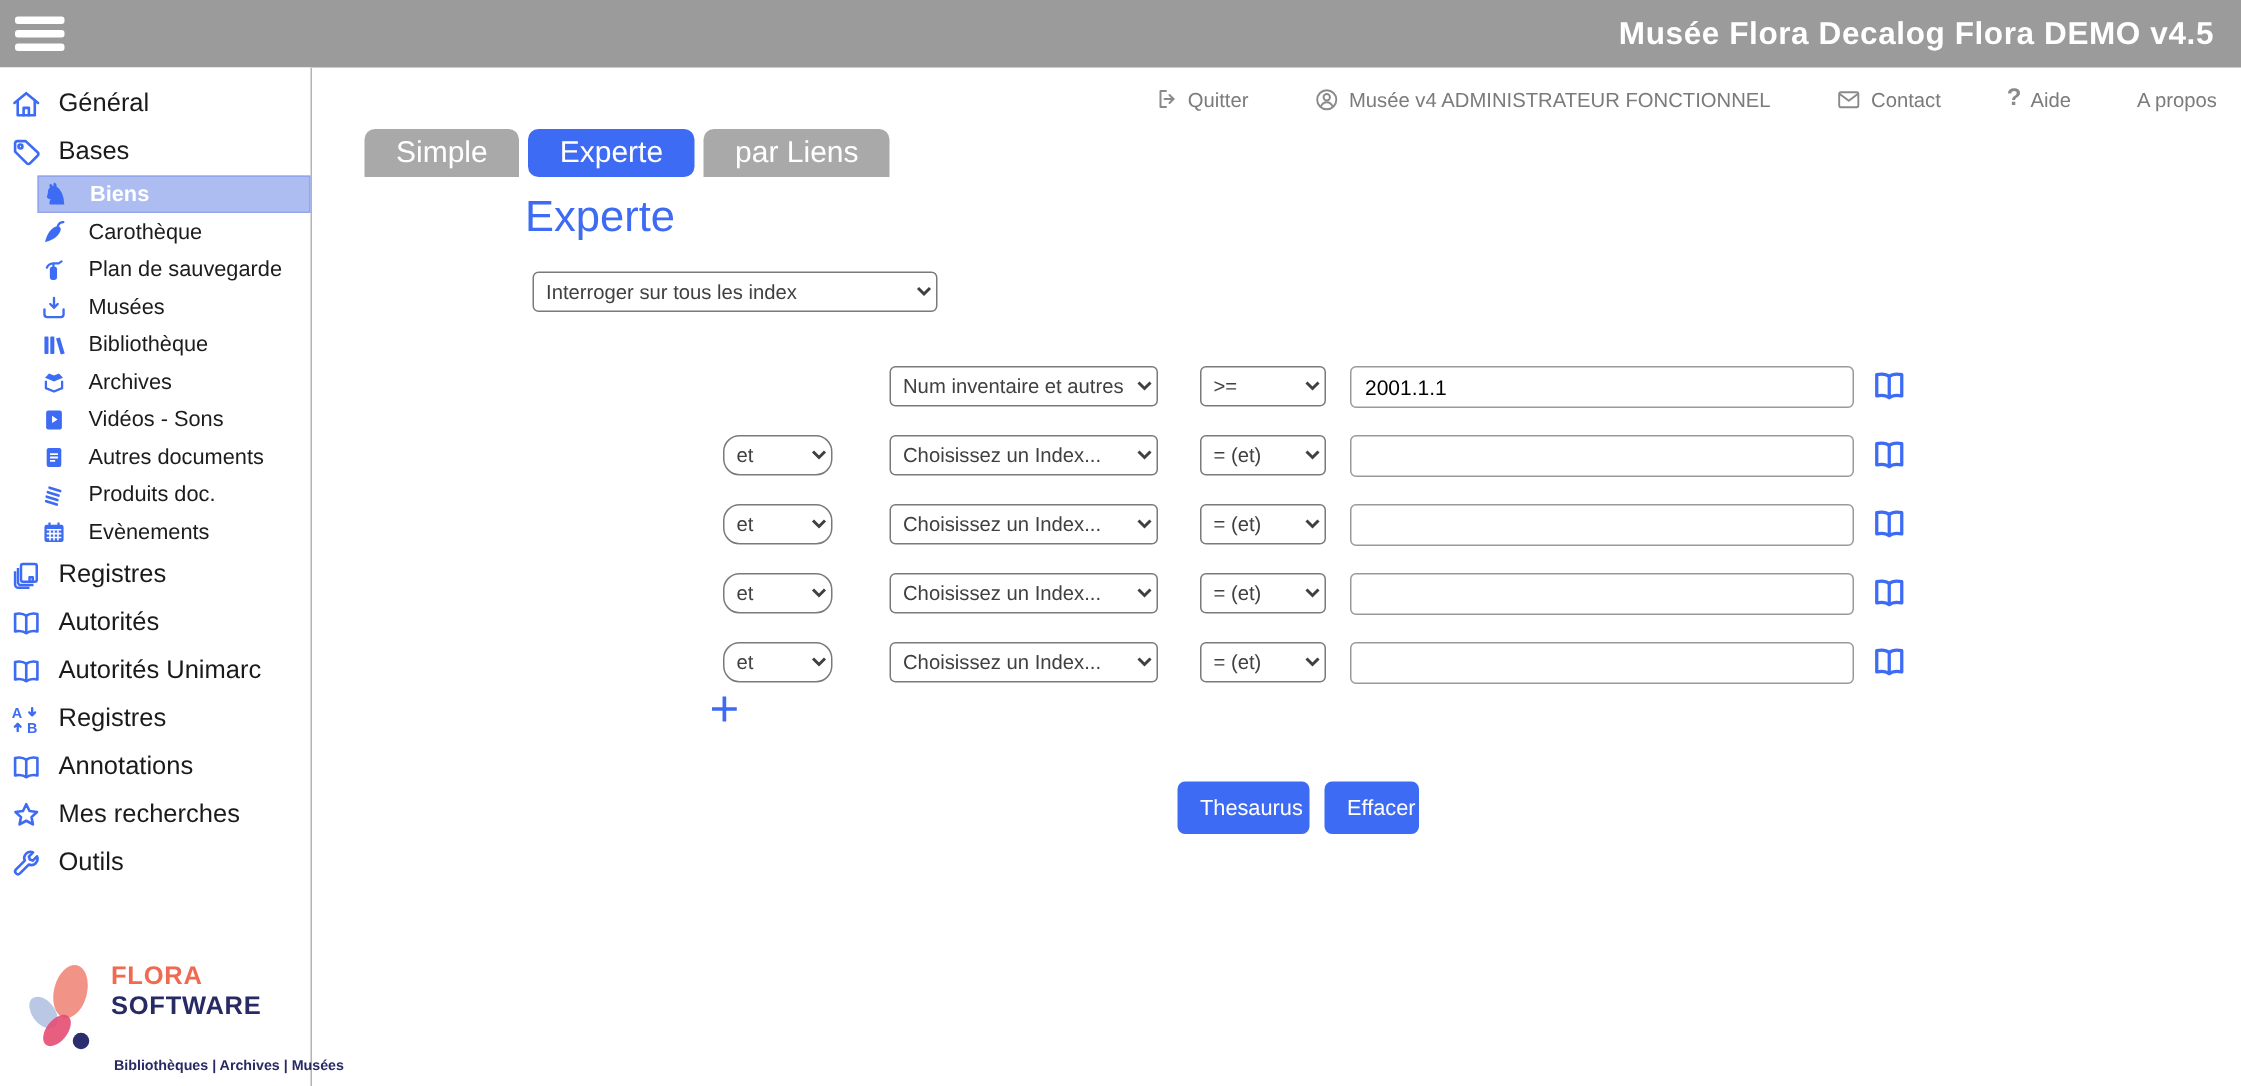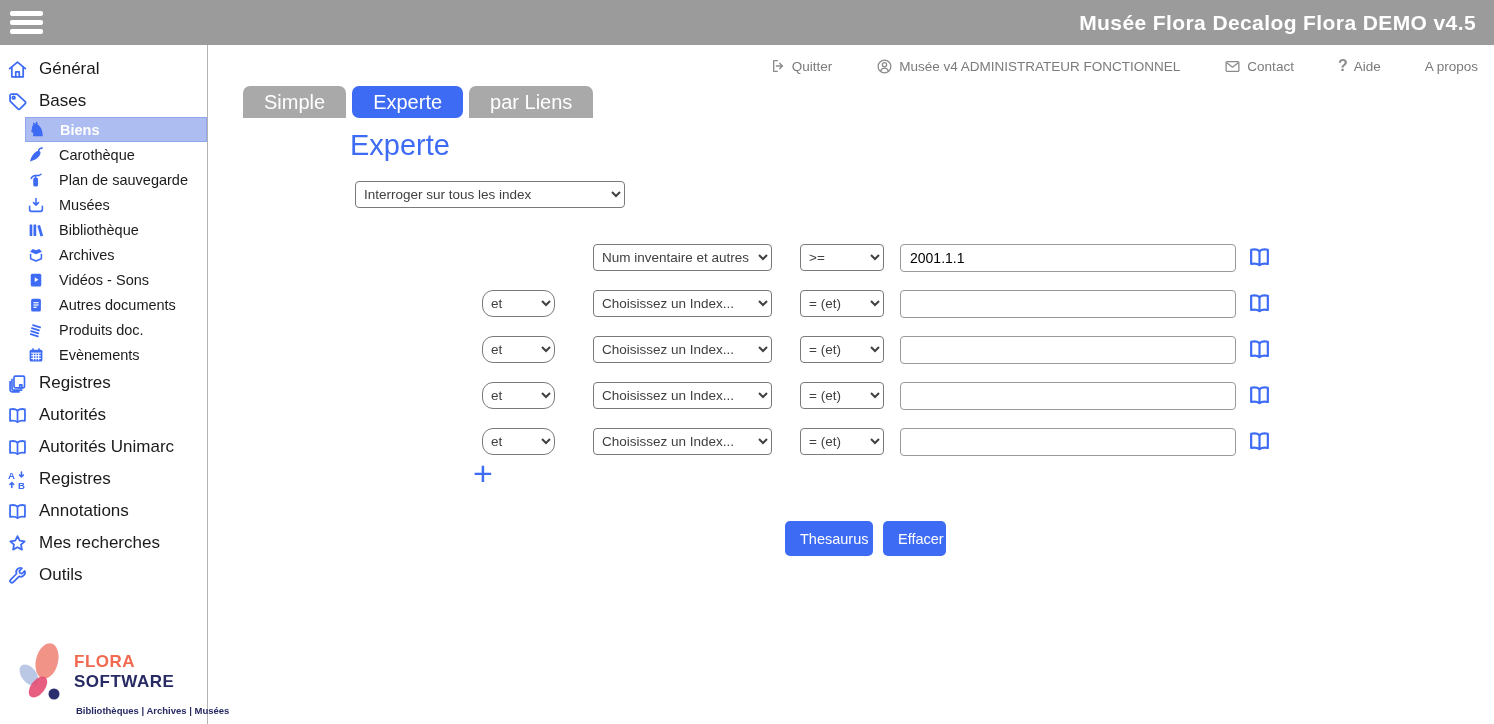--- a/index.html
+++ b/index.html
@@ -18,21 +18,21 @@
   #sidebar { position:absolute; left:0; top:45px; width:208px; height:679px; background:#fff; border-right:1px solid #b3b3b3; padding-top:8px; }
   .nav-item { display:flex; align-items:center; cursor:pointer; }
   .nav-top { height:32px; padding-left:7px; gap:11px; font-size:17px; color:#1a1a1a; }
   .nav-sub { height:25px; margin-left:25px; gap:14px; font-size:14.5px; color:#1c1c1c; padding-left:2px; }
   .nav-sub.selected { background:#aebdf1; border:1px solid #92a6ec; color:#fff; font-weight:700; width:182px; }
   .icn { flex:0 0 auto; display:inline-flex; align-items:center; justify-content:center; }
   .icn svg { display:block; }
   .glyph-icn { color:#3e6bf4; font-weight:700; }
 
   #logo { position:absolute; left:14px; bottom:8px; width:190px; }
-  #logo-row { display:flex; align-items:center; gap:8px; }
+  #logo-row { display:flex; gap:8px; }
   #logo-text1 { font-size:17px; font-weight:700; letter-spacing:.5px; }
   #brand1 { color:#ef6a51; } #brand2 { color:#272a63; }
   #logo-tagline { font-size:9.5px; font-weight:700; color:#272a63; margin-top:2px; margin-left:62px; white-space:nowrap; }
 
   
   #content { position:absolute; left:209px; top:45px; width:1285px; height:679px; }
 
   #userbar { position:absolute; top:12px; right:16px; display:flex; gap:44px; color:#7b7b7b; font-size:13.5px; }
   .ublink { display:flex; align-items:center; gap:6px; cursor:pointer; white-space:nowrap; }
   .ublink svg { stroke:#8a8a8a; }

